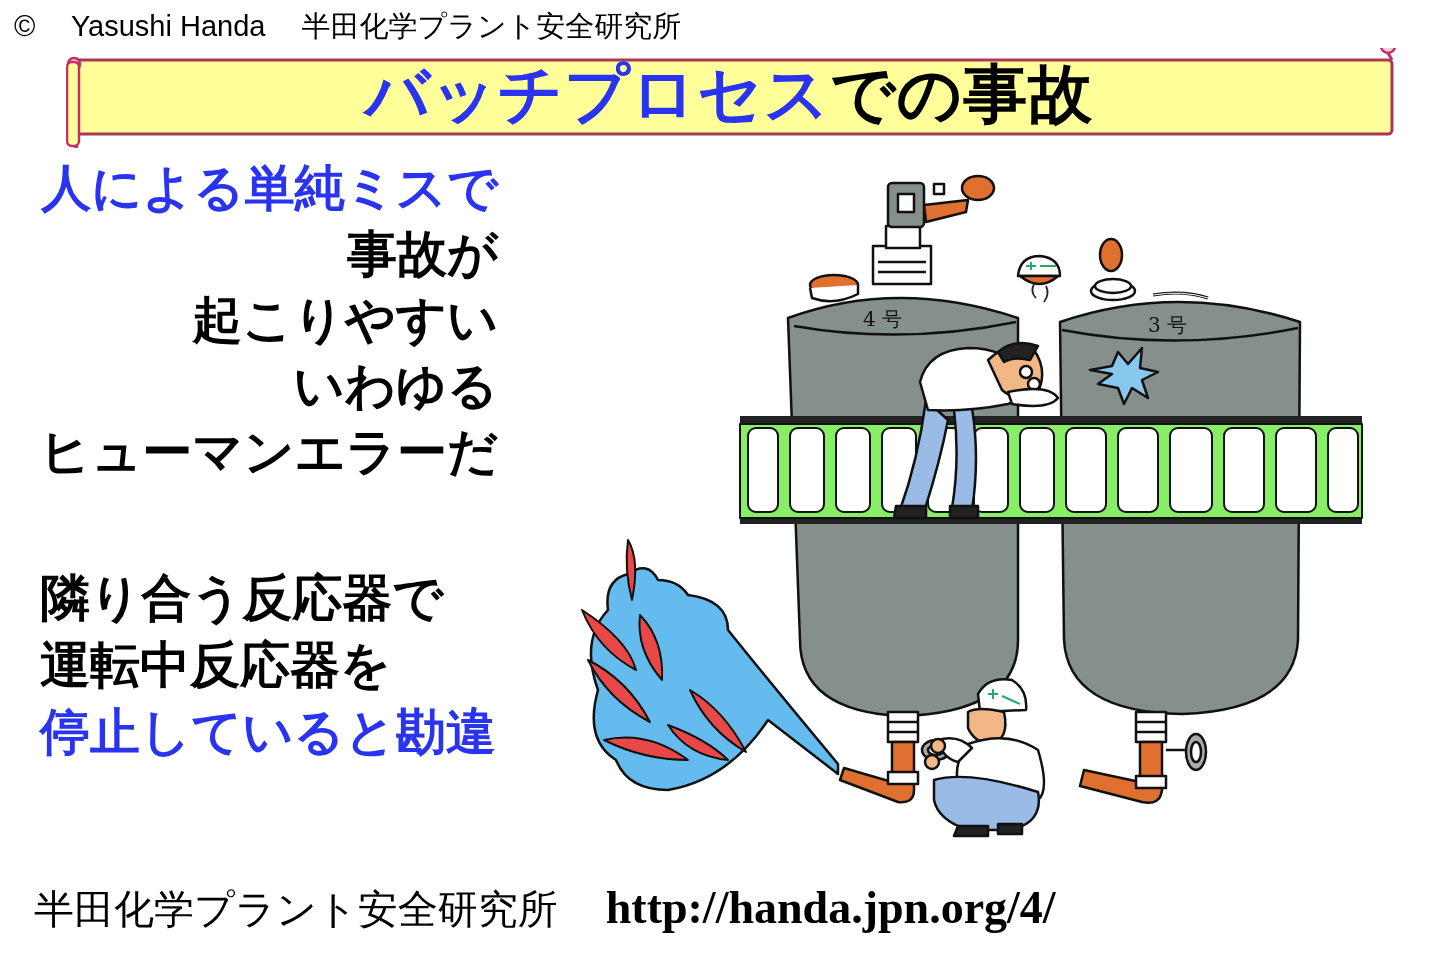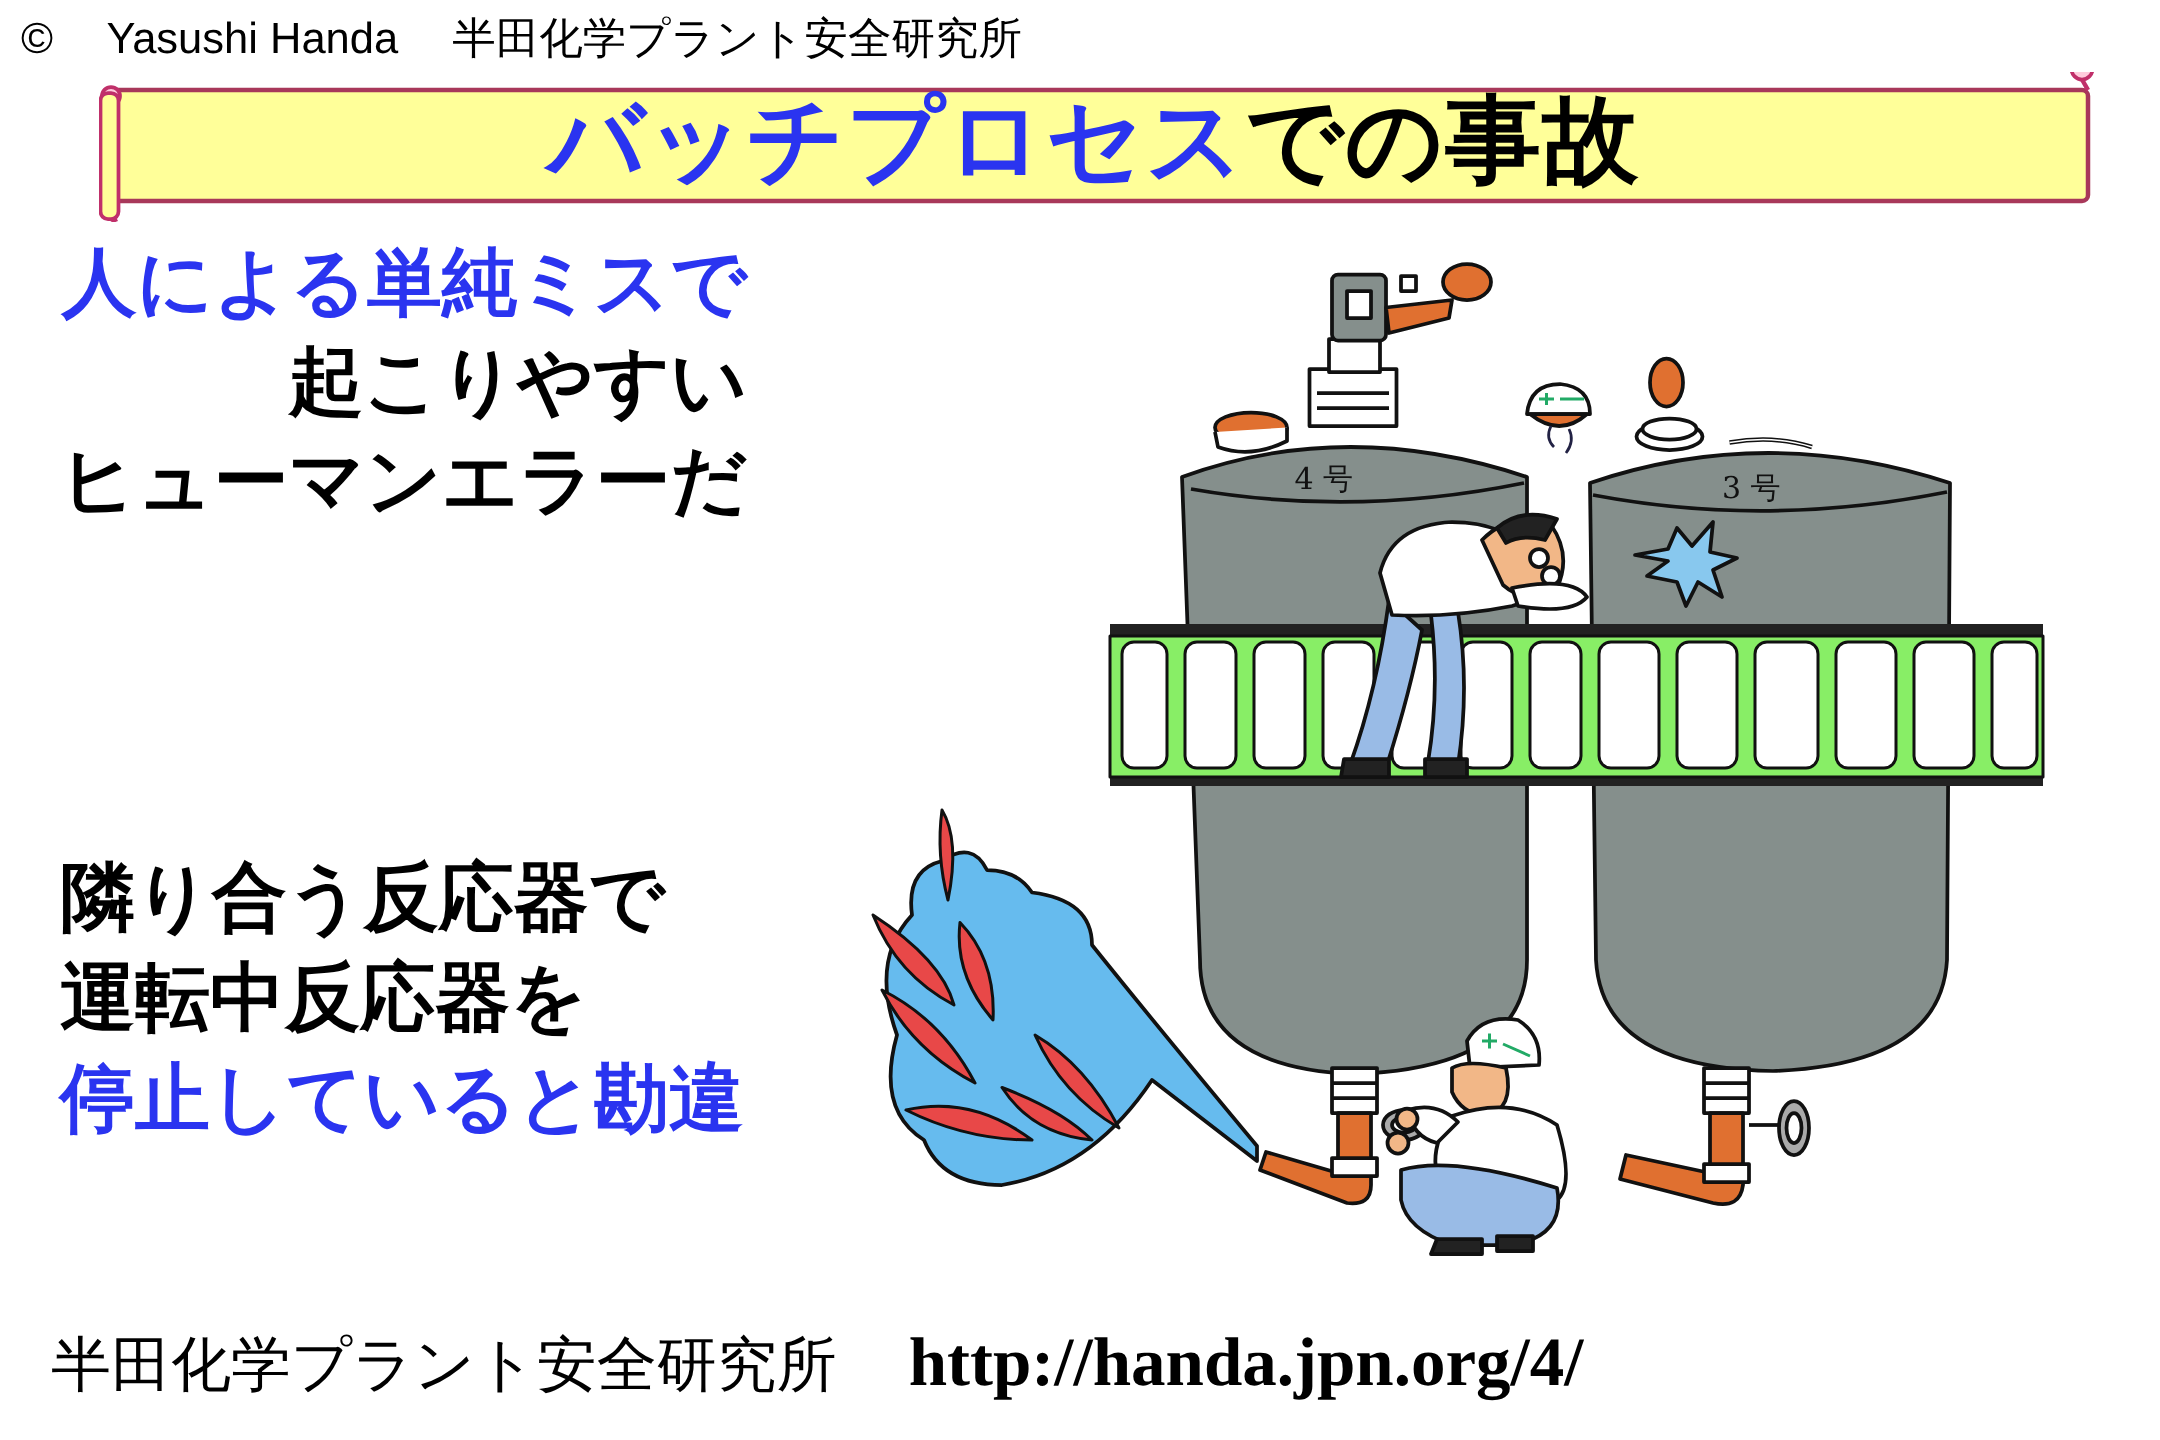--- a/index.html
+++ b/index.html
@@ -39,21 +39,23 @@
     <path d="M1322 5 L1326 12" fill="none" stroke="#c0306a" stroke-width="3"></path>
     <rect x="1" y="14" width="12" height="84" fill="#ffff99" stroke="#c0306a" stroke-width="2.5" rx="5"></rect>
   </svg>
   <div class="banner-title">
     <span class="blue">バッチプロセス</span><span>での事故</span>
   </div>
 </div>
 
 <div class="text-block block1">
   <div class="blue">人による単純ミスで</div>
+  <div>事故が</div>
   <div>起こりやすい</div>
+  <div>いわゆる</div>
   <div>ヒューマンエラーだ</div>
 </div>
 
 <div class="text-block block2">
   <div>隣り合う反応器で</div>
   <div>運転中反応器を</div>
   <div class="blue">停止していると勘違</div>
 </div>
 
 <div class="illustration">

